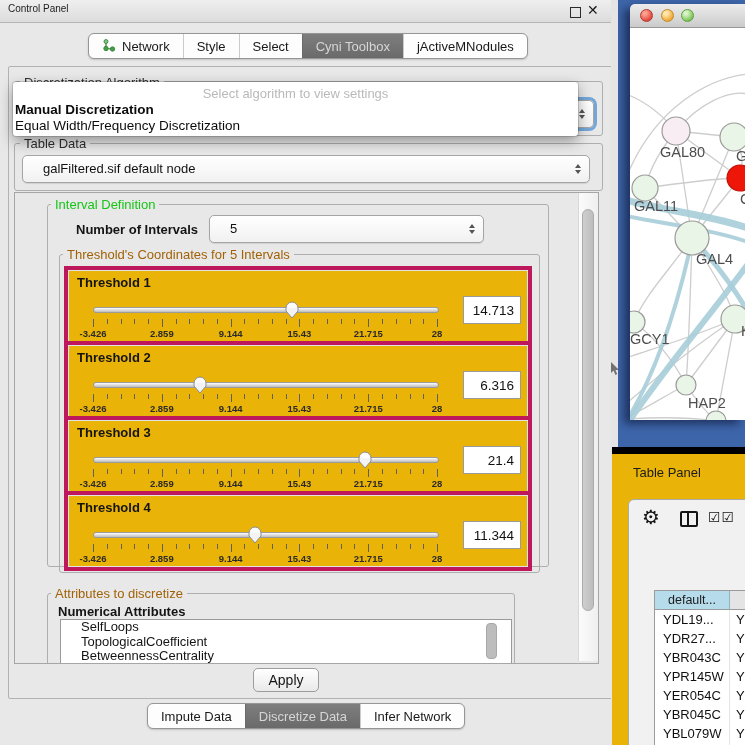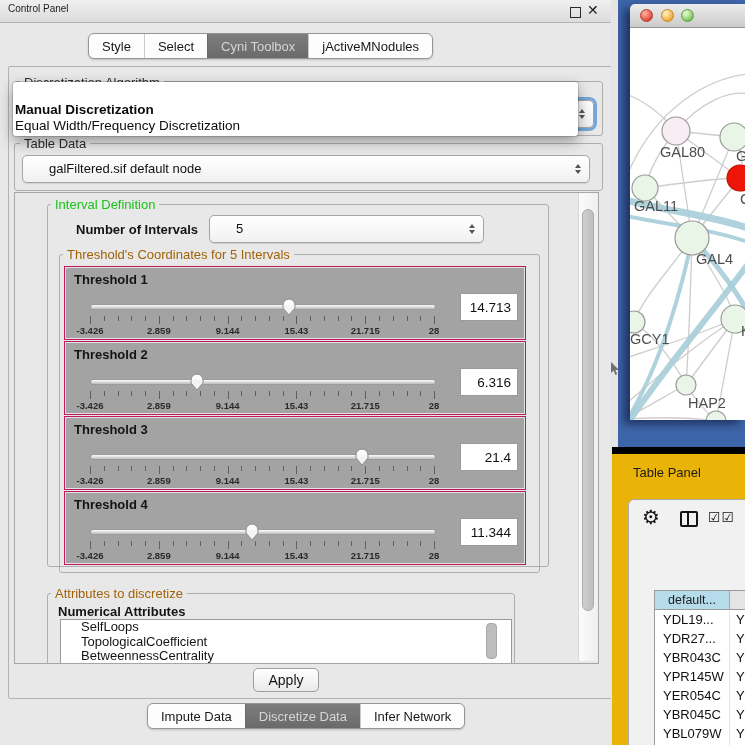--- a/index.html
+++ b/index.html
@@ -21,35 +21,35 @@
   .seg .item:first-child{border-left:none;}
   .seg .item.sel{background:linear-gradient(#7e7e7e,#6a6a6a);color:#d6d6d6;border-left-color:#6a6a6a;}
   
   .outerpanel{left:8px;top:66px;width:603px;height:631px;border:1px solid #b2b2b2;border-radius:2px;background:#e8e8e8;}
   
   .group{position:absolute;border:1px solid #aeaeae;border-radius:3px;}
   .gtitle{position:absolute;font-size:13px;background:#e8e8e8;padding:0 4px;white-space:nowrap;z-index:2;}
   .g-dark{color:#2d2d2d;} .g-green{color:#16c516;} .g-blue{color:#a16207;}
   
   .combo{position:absolute;background:linear-gradient(#ffffff,#f1f1f1);border:1px solid #a5a5a5;border-radius:5px;font-size:13px;color:#111;box-shadow:0 1px 1px rgba(0,0,0,.10);}
-  .combo .cv{position:absolute;left:26px;top:5px;white-space:nowrap;}
+  .combo .cv{position:absolute;left:20px;top:5px;white-space:nowrap;}
   .combo .stepper{position:absolute;right:8px;top:50%;transform:translateY(-50%);display:flex;flex-direction:column;gap:2px;}
   .tri-up{width:0;height:0;border-left:3.5px solid transparent;border-right:3.5px solid transparent;border-bottom:4.5px solid #555;}
   .tri-dn{width:0;height:0;border-left:3.5px solid transparent;border-right:3.5px solid transparent;border-top:4.5px solid #555;}
   .focusring{box-shadow:0 0 0 3px #74a7d8;}
   
   .popup{left:13px;top:82px;width:565px;height:54px;background:#ffffff;border-radius:3px;box-shadow:0 5px 14px rgba(0,0,0,.38),0 0 0 1px rgba(0,0,0,.14);z-index:50;}
   .popup .hint{position:absolute;left:0;top:4px;width:100%;text-align:center;font-size:13px;color:#b9b9b9;}
   .popup .opt{position:absolute;left:2px;font-size:13.5px;color:#0c0c0c;white-space:nowrap;}
   
   .scrollpanel{left:14px;top:192px;width:583px;height:470px;border:1px solid #a6a6a6;background:#e8e8e8;overflow:hidden;}
   .vtrack{position:absolute;background:linear-gradient(90deg,#fbfbfb,#efefef);border-left:1px solid #d8d8d8;}
   .vthumb{position:absolute;background:linear-gradient(90deg,#cfcfcf,#bdbdbd);border:1px solid #ababab;border-radius:6px;}
   
-  .tpanel{position:absolute;width:460px;height:72px;border:1px solid #be185d;box-shadow:inset 0 0 0 1px #e2e2e2;background:#a3a3a3;}
+  .tpanel{position:absolute;width:460px;height:72px;border:4px solid #be185d;box-shadow:inset 0 0 0 1px #e2e2e2;background:#eab308;}
   .tpanel .tl{position:absolute;left:9px;top:5px;font-size:13px;font-weight:bold;color:#141414;}
   .track{position:absolute;left:25px;top:37px;width:344px;height:4px;border:1px solid #9b9b9b;border-radius:3px;background:linear-gradient(#fdfdfd,#bdbdbd);}
   .thumb{position:absolute;top:30px;width:16px;height:19px;}
   .tick{position:absolute;width:1px;background:#5f5f5f;}
   .ticklab{position:absolute;width:56px;margin-left:-28px;text-align:center;font-size:9.5px;font-weight:600;color:#2a2a2a;}
   .valbox{position:absolute;left:395px;top:26px;width:58px;height:28px;background:#fff;border:1px solid #9a9a9a;font-size:13.5px;color:#111;text-align:right;padding:6px 6px 0 0;box-sizing:border-box;}
   .blab{font-weight:bold;font-size:13px;color:#141414;white-space:nowrap;}
   
   .attrlist{position:absolute;background:#fff;border:1px solid #9a9a9a;overflow:hidden;}
   .attrlist .li{font-size:13px;color:#141414;padding-left:8px;line-height:14.6px;white-space:nowrap;}
@@ -83,20 +83,29 @@
 <body>
 
 <div class="abs titlebar">
   <div class="t">Control Panel</div>
 </div>
 <div class="float-ic"></div>
 <div class="close-ic">✕</div>
 
 <div class="abs" style="left:88px;top:33px;" id="topTabs"><div class="seg">
       <div class="item">
+        <span><svg width="14" height="14" viewBox="0 0 14 14">
+            <path d="M4,4 L4,10.5 L10.5,11" stroke="#2e7d32" stroke-width="1.2" fill="none"></path>
+            <circle cx="4" cy="3.5" r="2" fill="#7bc67e" stroke="#2e7d32" stroke-width="0.8"></circle>
+            <circle cx="4" cy="10.5" r="2.2" fill="#43a047" stroke="#2e7d32" stroke-width="0.8"></circle>
+            <circle cx="10.5" cy="11" r="2.2" fill="#43a047" stroke="#2e7d32" stroke-width="0.8"></circle>
+          </svg></span>
+        <span>Network</span>
+      </div>
+      <div class="item">
         <span>Style</span>
       </div>
       <div class="item">
         <span>Select</span>
       </div>
       <div class="item sel">
         <span>Cyni Toolbox</span>
       </div>
       <div class="item">
         <span>jActiveMNodules</span>
@@ -108,20 +117,21 @@
 <div class="group" style="left:14px;top:81px;width:587px;height:53px;"></div>
 <div class="gtitle g-dark" style="left:20px;top:75px;z-index:1;">Discretization Algorithm</div>
 <div class="combo focusring" style="left:22px;top:100px;width:570px;height:26px;z-index:5;">
   <span class="stepper">
       <i class="tri-up"></i>
       <i class="tri-dn"></i>
     </span>
 </div>
 
 <div class="abs popup" id="popup">
+  <div class="hint">Select algorithm to view settings</div>
 <div class="opt" style="top: 20px; font-weight: bold;">Manual Discretization</div>
     <div class="opt" style="top: 36px;">Equal Width/Frequency Discretization</div>
   </div>
 
 <div class="group" style="left:14px;top:143px;width:587px;height:46px;"></div>
 <div class="gtitle g-dark" style="left:20px;top:136px;">Table Data</div>
 <div class="combo" style="left:22px;top:155px;width:566px;height:26px;">
   <span class="cv">galFiltered.sif default node</span>
   <span class="stepper">
       <i class="tri-up"></i>

